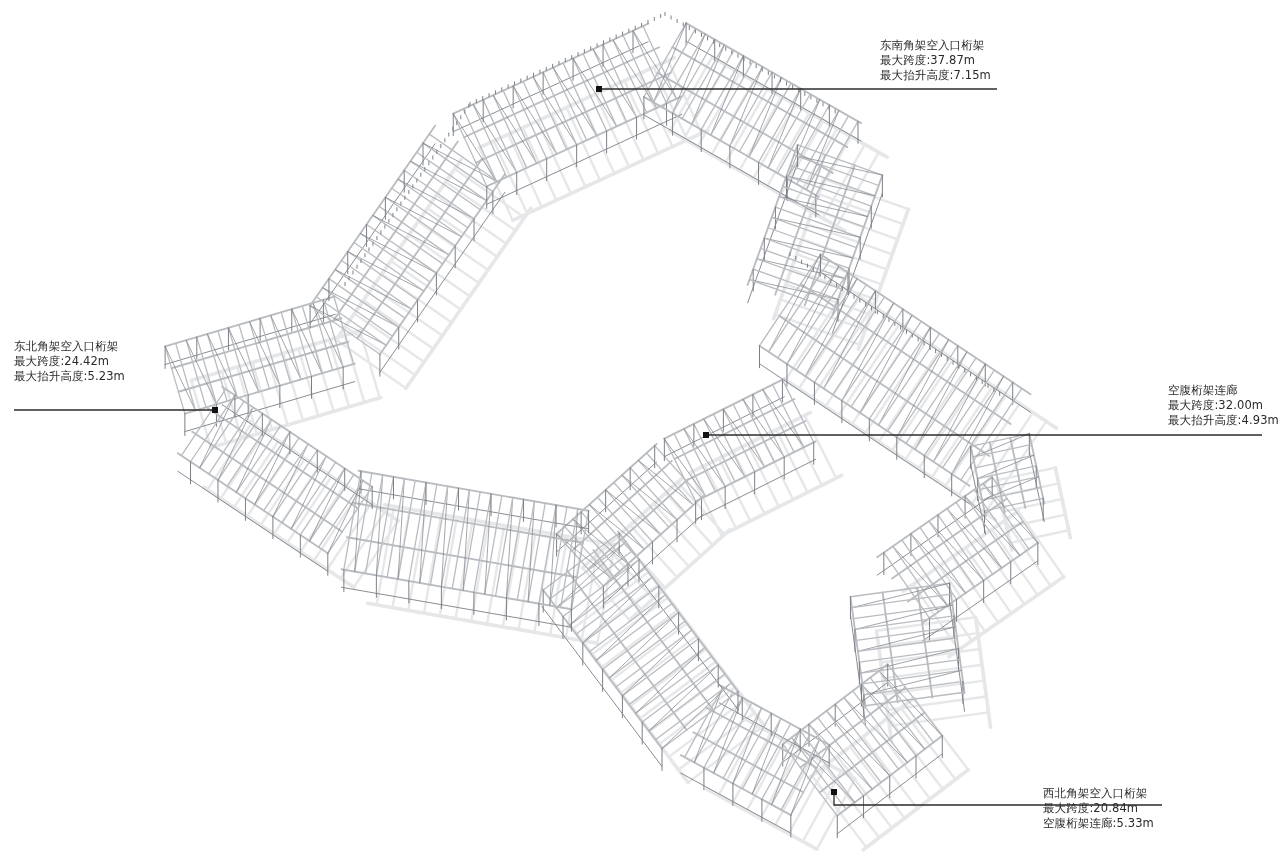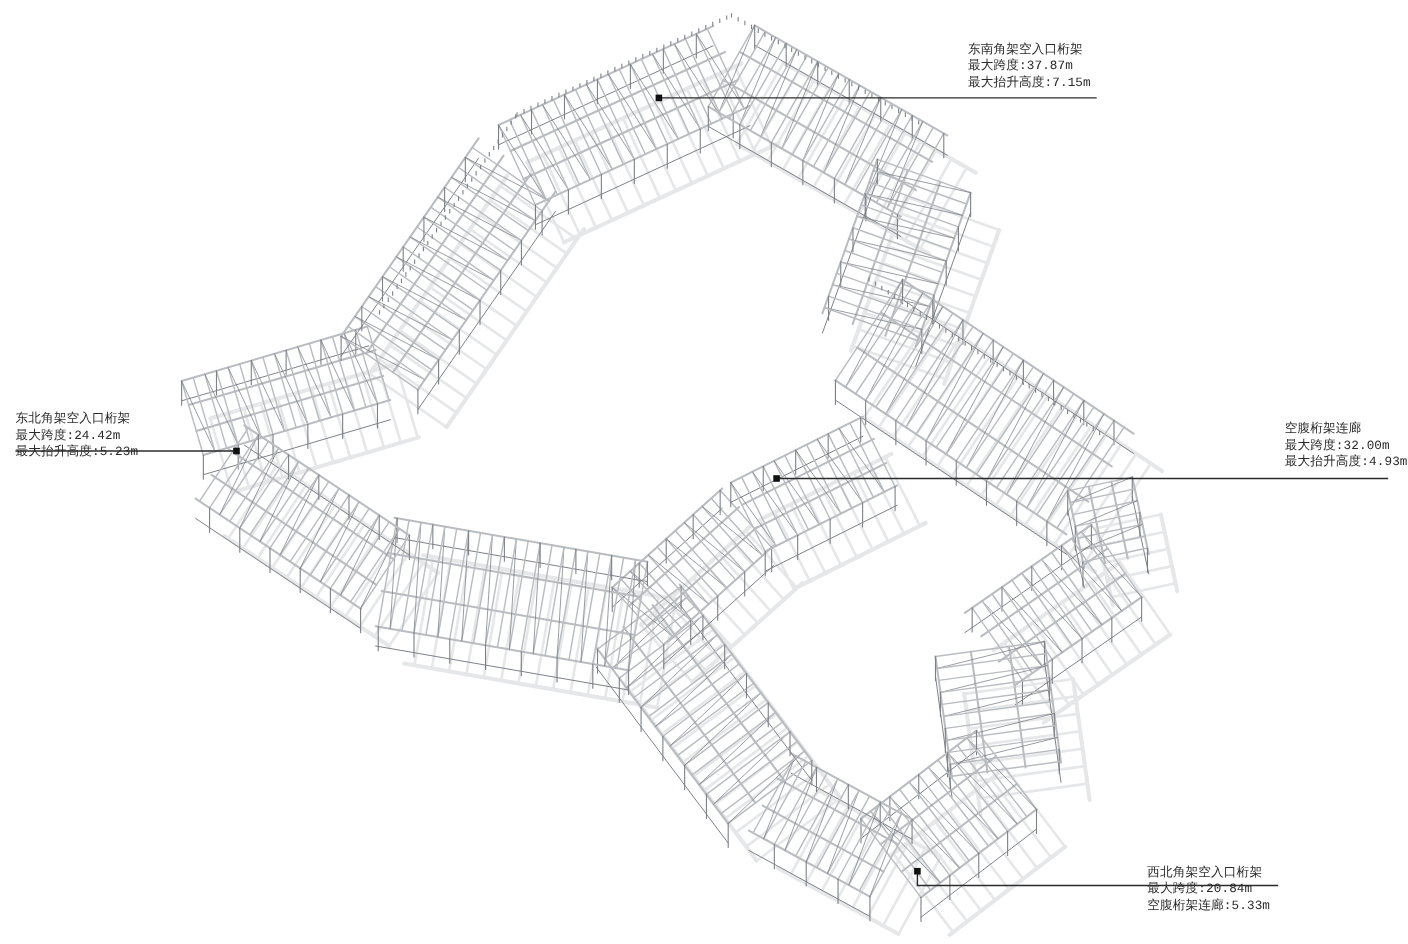--- a/index.html
+++ b/index.html
@@ -1,19 +1,19 @@
 <!DOCTYPE html>
 <html><head>
 <meta charset="utf-8">
 <style>
   html, body { margin:0; padding:0; background:#ffffff; }
   body { width:1280px; height:858px; position:relative; overflow:hidden;
          font-family:"DejaVu Sans","Liberation Sans",sans-serif; }
   #stage { position:absolute; left:0; top:0; width:1280px; height:858px; }
-  .label { position:absolute; font-size:11.5px; line-height:15px; color:#2a2a2a; white-space:nowrap; letter-spacing:0.1px;font-family:Liberation Mono, monospace; }
+  .label { position:absolute; font-size:11.5px; line-height:15px; color:#2a2a2a; white-space:nowrap; letter-spacing:0.1px; }
   .label div { margin:0; }
 </style>
 </head>
 <body>
 
 <svg id="stage" viewBox="0 0 1280 858" xmlns="http://www.w3.org/2000/svg">
   <g id="shadows">
       <line x1="191.12417866029574" y1="380.42220744500554" x2="361.12417866029574" y2="330.42220744500554" stroke="#e6e7e9" stroke-width="3.6799999999999997" stroke-linecap="round"></line>
       <line x1="210.87582133970426" y1="447.57779255499446" x2="380.87582133970426" y2="397.57779255499446" stroke="#e6e7e9" stroke-width="3.6799999999999997" stroke-linecap="round"></line>
       <line x1="191.12417866029574" y1="380.42220744500554" x2="210.87582133970426" y2="447.57779255499446" stroke="#e6e7e9" stroke-width="2.4" stroke-linecap="round"></line>
@@ -1017,21 +1017,21 @@
       <path d="M834,792 L834,805 L1162,805" fill="none" stroke="#2b2b2b" stroke-width="1.3"></path>
       <rect x="831" y="789" width="6" height="6" fill="#111"></rect>
     </g>
 </svg>
 
 <div class="label" id="lbl-0" style="left: 880px; top: 38px;">
   <div>东南角架空入口桁架</div>
   <div>最大跨度:37.87m</div>
   <div>最大抬升高度:7.15m</div>
 </div>
-<div class="label" id="lbl-1" style="left: 14px; top: 374px;">
+<div class="label" id="lbl-1" style="left: 14px; top: 339px;">
   <div>东北角架空入口桁架</div>
   <div>最大跨度:24.42m</div>
   <div>最大抬升高度:5.23m</div>
 </div>
 <div class="label" id="lbl-2" style="left: 1141px; top: 383px; margin-left: 27px;">
   <div>空腹桁架连廊</div>
   <div>最大跨度:32.00m</div>
   <div>最大抬升高度:4.93m</div>
 </div>
 <div class="label" id="lbl-3" style="left: 1043px; top: 753px; margin-top: 33px;">

